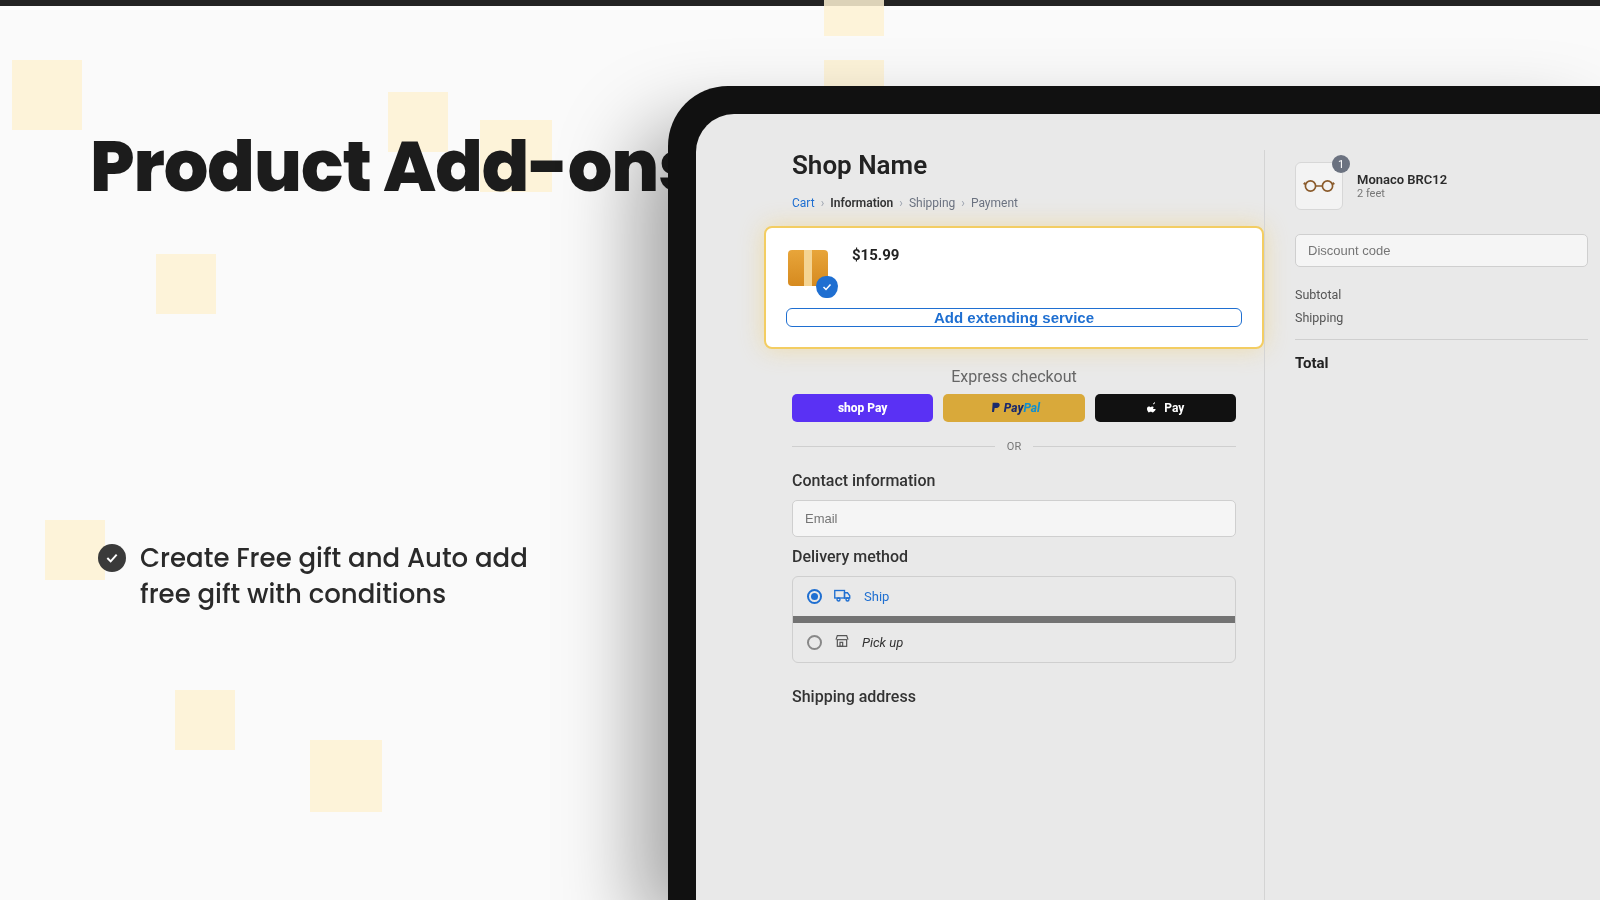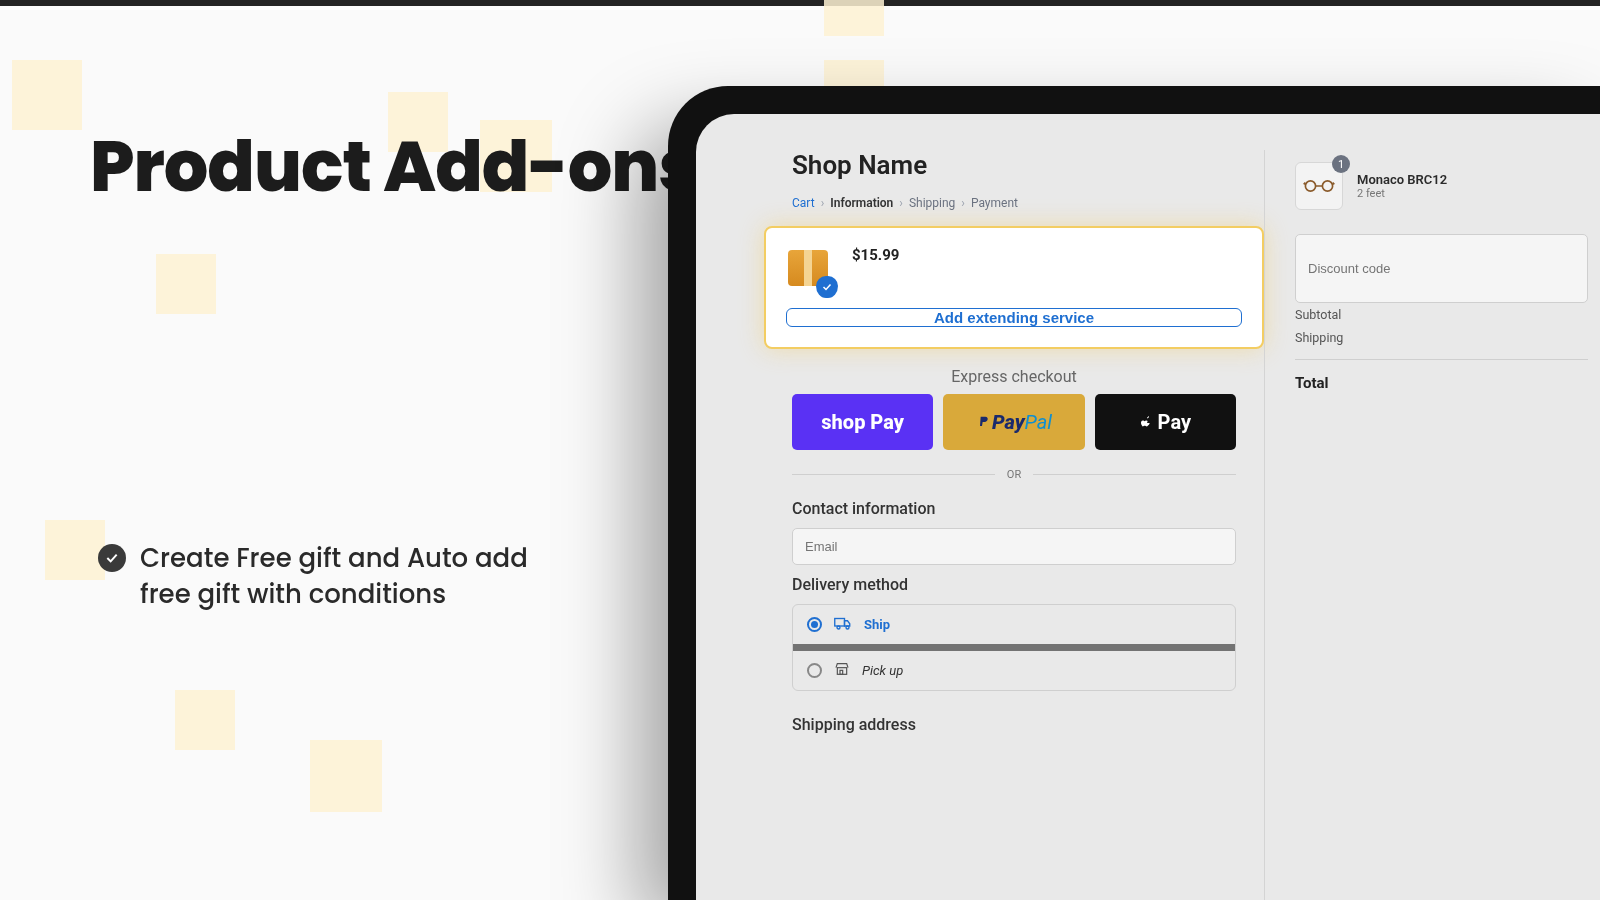--- a/index.html
+++ b/index.html
@@ -44,55 +44,55 @@
   .addon-icon .shield { position:absolute; right:-4px; bottom:-4px; width:22px; height:22px; background:#1f6fd1; border-radius:50% 50% 50% 50% / 50% 50% 60% 60%; display:flex; align-items:center; justify-content:center;}
   .addon-icon .shield svg{ width:12px; height:12px; color:#fff;}
   .addon-text { flex:1; }
   .addon-title { font-weight:700; color:#222; font-size:15px; margin-bottom:4px;}
   .addon-desc { font-size:13px; color:#5a5a5a; line-height:1.35; max-width:280px;}
   .addon-price { font-weight:700; font-size:15px; color:#222; }
   .addon-btn { margin-top:14px; width:100%; border:1.5px solid #1f6fd1; background:#fff; color:#1f6fd1; font-weight:600; font-size:15px; border-radius:6px; cursor:pointer;}
 
   .express-label { text-align:center; font-size:16px; color:#666; margin-bottom:8px;}
   .express-row { display:flex; gap:10px; margin-bottom:18px;}
-  .ebtn { flex:1; height:56px; border-radius:5px; display:flex; align-items:center; justify-content:center; font-weight:700; font-size:20px; cursor:pointer; }
+  .ebtn { flex:1; height:28px; border-radius:5px; display:flex; align-items:center; justify-content:center; font-weight:700; font-size:12px; cursor:pointer; }
   .shoppay { background:#5a31f4; color:#fff;}
   .paypal  { background:#d9a93a; color:#1a2a6c;}
   .ppal-p  { color:#1a2a6c; font-style:italic; font-weight:800;}
-  .ppal-pal{ color:#0f8fd1; font-style:italic; font-weight:400;}
+  .ppal-pal{ color:#0f8fd1; font-style:italic; font-weight:700;}
   .applepay{ background:#111; color:#fff;}
   .applepay svg{width:14px;height:14px;margin-right:4px;}
 
   .or-row { display:flex; align-items:center; gap:12px; margin: 10px 0 18px 0;}
   .or-row .line{flex:1;height:1px;background:#cfcfcf;}
   .or-row span{font-size:11px;color:#777;}
 
   .section-h { font-size:16px; font-weight:500; color:#333; margin-bottom:10px;}
   .input { width:100%; border:1px solid #cfcfcf; background:#f5f5f5; border-radius:5px; padding:10px 12px; font-size:13px; color:#666; margin-bottom:10px;}
   .chk-row { display:flex; align-items:center; gap:8px; font-size:12px; color:#555; margin-bottom:22px;}
   .chkbox { width:16px; height:16px; border:1px solid #bbb; border-radius:3px; background:#fdfdfd;}
 
   .del-group { border:1px solid #cfcfcf; border-radius:6px; overflow:hidden; margin-bottom:24px;}
   .del-opt { display:flex; align-items:center; gap:12px; padding:11px 14px; font-size:13px; color:#333;}
   .del-opt + .del-opt { border-top:7px solid #737373;font-style:italic;}
   .radio{ width:15px; height:15px; border-radius:50%; border:2px solid #888; display:inline-flex; align-items:center; justify-content:center;}
   .radio.on{ border-color:#1f6fd1;}
   .radio.on::after{content:"";width:7px;height:7px;border-radius:50%;background:#1f6fd1;}
   .del-icn{ color:#1f6fd1; }
   .del-opt .lbl{ font-size:13px;}
-  .del-opt.on .lbl{ color:#1f6fd1; font-weight:700;}
+  .del-opt.on .lbl{ color:#1f6fd1; font-weight:400;}
 
   
   .cart-item { display:flex; align-items:center; gap:14px; margin-bottom:24px;}
   .thumb { width:48px; height:48px; border:1px solid #d7d7d7; border-radius:6px; background:#f3f3f3; position:relative; display:flex; align-items:center; justify-content:center;}
   .thumb .glasses{ width:34px; height:14px; }
   .thumb .badge{ position:absolute; top:-8px; right:-8px; width:18px; height:18px; border-radius:50%; background:#6b7280; color:#fff; font-size:11px; display:flex; align-items:center; justify-content:center;}
   .ci-name{ font-size:13px; font-weight:600; color:#2b2b2b;}
   .ci-sub { font-size:11px; color:#777;}
-  .disc-input{ width:100%; border:1px solid #cfcfcf; background:#f5f5f5; border-radius:5px; padding:26px 12px; font-size:13px; color:#888; margin-bottom:4px;}
+  .disc-input{ width:100%; border:1px solid #cfcfcf; background:#f5f5f5; border-radius:5px; padding:8px 12px; font-size:13px; color:#888; margin-bottom:20px;}
   .sum-row{ display:flex; justify-content:space-between; font-size:12.5px; color:#555; margin-bottom:8px;}
   .hr{ height:1px; background:#cfcfcf; margin:14px 0;}
   .total-row{ display:flex; justify-content:space-between; font-size:15px; font-weight:700; color:#222;}
 </style>
 </head>
 <body>
 
 <div class="stage">
   <div class="topline"></div>
   <div class="decor d1"></div>

